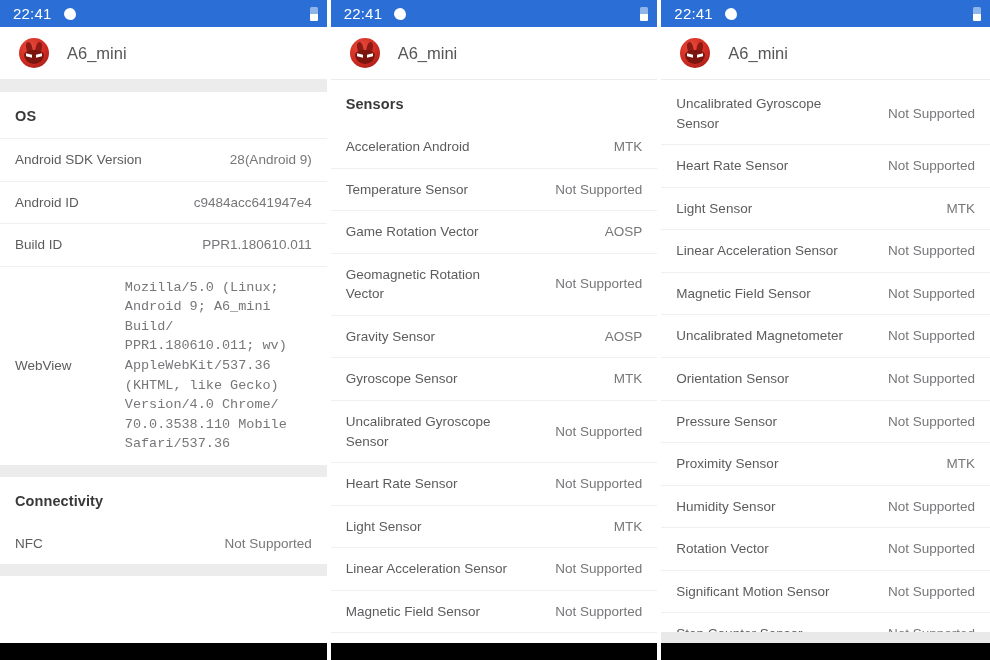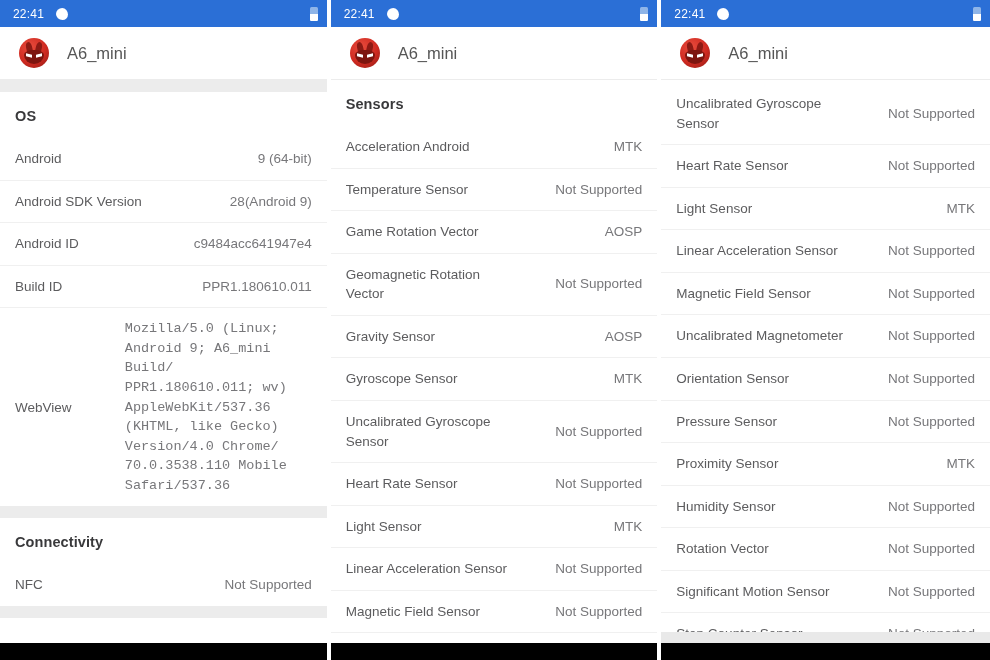--- a/index.html
+++ b/index.html
@@ -30,21 +30,21 @@
   .statusbar {
     height: 27px;
     background: #2b6fd6;
     display: flex;
     align-items: center;
     padding: 0 9px 0 13px;
     flex: 0 0 auto;
   }
   .status-time {
     color: #ffffff;
-    font-size: 12px;
+    font-size: 15px;
     letter-spacing: .2px;
   }
   .blob-icon {
     width: 12px; height: 12px;
     background: #ffffff;
     border-radius: 52% 48% 46% 54% / 50% 55% 45% 50%;
     margin-left: 12px;
   }
   .status-spacer { flex: 1 1 auto; }
   .batt {
@@ -195,24 +195,20 @@
         <span class="horn-r"></span>
         <span class="face"></span>
         <span class="eye eye-l"></span>
         <span class="eye eye-r"></span>
       </span>
       <span class="appbar-title">A6_mini</span>
     </div>
     <div class="content">
       <div class="band"></div>
       <div class="section-title">OS</div>
-      <div class="row noline">
-        <span class="label">Android</span>
-        <span class="value">9 (64-bit)</span>
-      </div>
       <div class="row">
         <span class="label">Android SDK Version</span>
         <span class="value">28(Android 9)</span>
       </div>
       <div class="row">
         <span class="label">Android ID</span>
         <span class="value">c9484acc641947e4</span>
       </div>
       <div class="row">
         <span class="label">Build ID</span>

